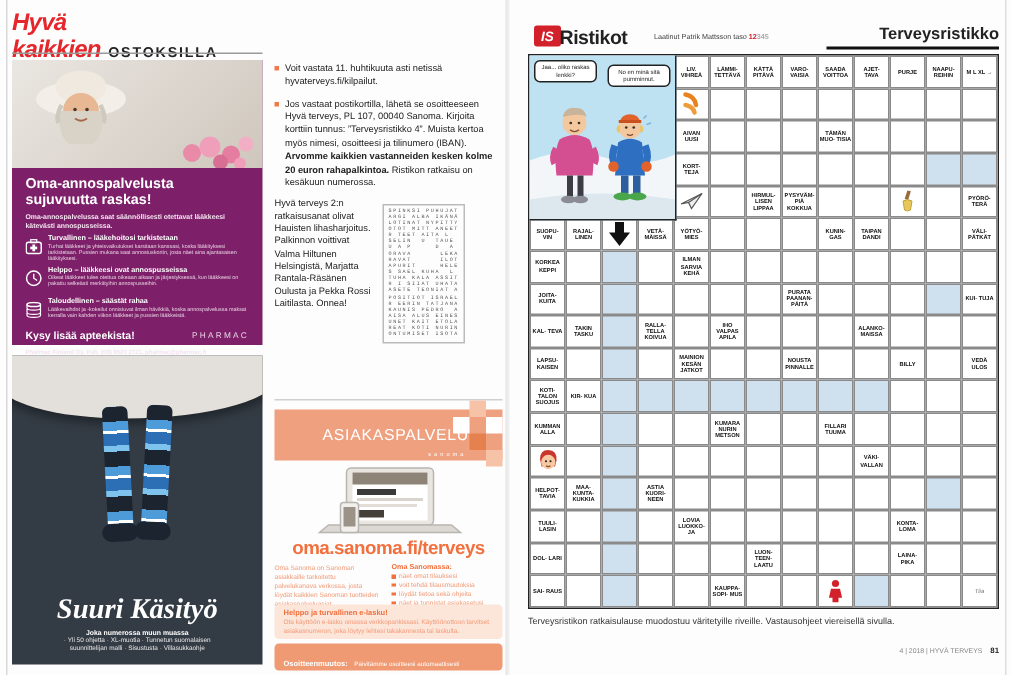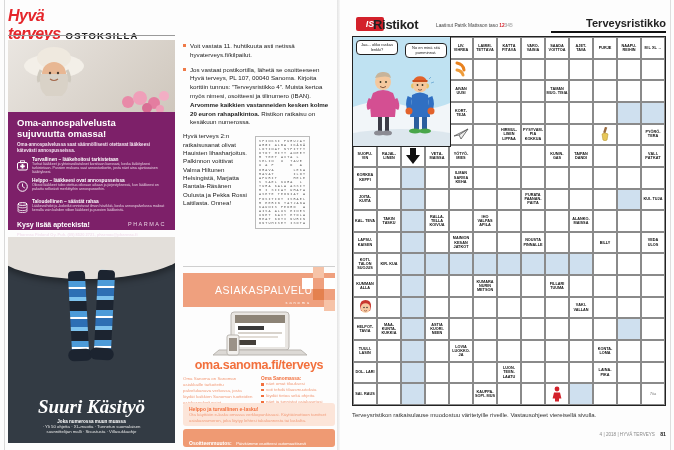--- a/index.html
+++ b/index.html
@@ -78,21 +78,21 @@
   .mid-li{font-size:4.4px;line-height:1.35;color:#f29b78;position:relative;padding-left:5px;}
   .mid-li:before{content:"";position:absolute;left:0;top:2px;width:2.5px;height:2.5px;background:#f2703d;}
   #ebox{left:183px;top:403px;width:152px;height:23px;background:#fce5d9;border-radius:3px;padding:3px 6px;box-sizing:border-box;}
   #ebox .boxt{font-size:5px;font-weight:bold;color:#f2703d;}
   #ebox .boxx{font-size:4.3px;line-height:1.3;color:#f29b78;}
   #abox{left:183px;top:429px;width:152px;height:18px;background:#ef9a73;border-radius:3px;padding:2px 6px;box-sizing:border-box;color:#fff;}
   #abox .boxt{font-size:5px;font-weight:bold;}
   #abox .boxx{font-size:4.2px;line-height:1.25;}
 
   
-  #is-box{left:356px;top:17px;width:28px;height:14px;background:#d3212b;border-radius:2px;
+  #is-box{left:356px;top:17px;width:18px;height:14px;background:#d3212b;border-radius:2px;
      color:#fff;font-weight:bold;font-style:italic;font-size:9px;display:flex;align-items:center;justify-content:center;}
   #is-name{left:373px;top:17px;font-size:13px;font-weight:bold;letter-spacing:-0.3px;}
   #credit{left:436px;top:23px;font-size:4.8px;color:#444;}
   .lvl{font-weight:bold;}
   .lvl-on{color:#d3212b;}
   .lvl-off{color:#aaa;}
   #rx-title{left:536px;top:17px;width:130px;text-align:right;font-size:11px;font-weight:bold;}
   #rx-rule{left:551px;top:31px;width:115px;height:2px;background:#111;}
 
   
@@ -115,21 +115,21 @@
   #folio b{color:#222;font-size:5.2px;margin-left:4px;}
 </style>
 </head>
 <body>
 
 <div class="abs" id="page-edge-l"></div>
 <div class="abs" id="gutter"></div>
 <div class="abs" id="page-edge-r"></div>
 
 <div class="abs" id="masthead">
-  <span class="ht-logo">Hyvä terveys</span><span class="ht-section">OSTOKSILLA</span>
+  <span class="ht-logo">Hyvä kaikkien</span><span class="ht-section">OSTOKSILLA</span>
   <div class="ht-tag">Yrityksesi mainos tähän? Ota yhteyttä p. 09 120 5090</div>
 </div>
 <div class="abs" id="masthead-rule"></div>
 
 <div class="abs" id="oma-ad">
   <div id="oma-photo">
     <svg width="167" height="72" viewBox="0 0 167 72">
       <ellipse cx="46" cy="26" rx="30" ry="12" fill="#f3efe8"></ellipse>
       <ellipse cx="46" cy="18" rx="17" ry="11" fill="#efe9df"></ellipse>
       <circle cx="46" cy="34" r="12" fill="#e8b793"></circle>
@@ -142,21 +142,21 @@
         <circle cx="120" cy="62" r="6" fill="#e88aa8"></circle>
           <circle cx="132" cy="58" r="7" fill="#ef9fb9"></circle>
         <circle cx="146" cy="63" r="6" fill="#e47da0"></circle>
           <circle cx="156" cy="56" r="5" fill="#f2aec4"></circle>
         <circle cx="139" cy="68" r="5" fill="#d96e94"></circle>
           <circle cx="152" cy="69" r="4" fill="#ef9fb9"></circle>
       </g>
     </svg>
   </div>
   <div id="oma-body">
-    <div id="oma-h">Oma-annospalvelusta sujuvuutta omassa!</div>
+    <div id="oma-h">Oma-annospalvelusta sujuvuutta raskas!</div>
     <div id="oma-intro">Oma-annospalvelussa saat säännöllisesti otettavat lääkkeesi kätevästi annospusseissa.</div>
 
     <div class="benefit">
       <span class="bicon">
         <svg width="11" height="11" viewBox="0 0 11 11">
             <rect x="0.5" y="2.5" width="10" height="7.5" rx="1.5" fill="none" stroke="#fff"></rect>
             <rect x="3.5" y="0.8" width="4" height="2" fill="none" stroke="#fff" stroke-width="0.8"></rect>
             <rect x="4.6" y="4" width="1.8" height="4.5" fill="#fff"></rect>
             <rect x="3.2" y="5.4" width="4.6" height="1.8" fill="#fff"></rect>
           </svg>

